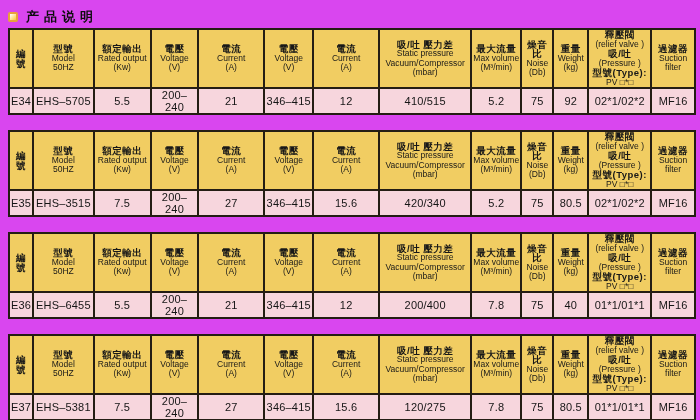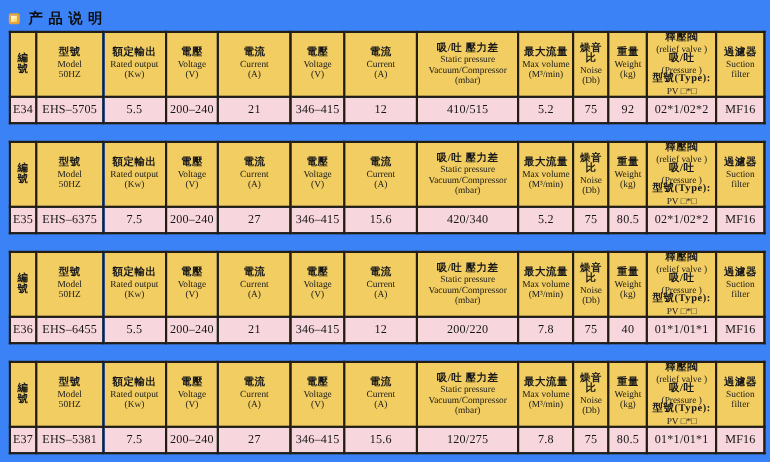--- a/index.html
+++ b/index.html
@@ -7,23 +7,23 @@
     --row-bg:#f7d6dd;
     --border:#241d13;
     --bullet-border:#e8a23c;
     --bullet-fill:#ffe9a0;
   }
   *{box-sizing:border-box;margin:0;padding:0;}
   html,body{background:#ffffff;}
   .page{
     position:relative;
     width:700px;height:420px;
-    background:#3b82f6;
+    background:#d946ef;
     overflow:hidden;
-    font-family:Liberation Serif, serif;
+    font-family:Liberation Sans, sans-serif;
     color:#121212;
   }
   .title-row{
     display:flex;align-items:center;
     padding:7px 0 0 8px;height:26px;
   }
   .bullet{
     width:10px;height:10px;
     border:2px solid var(--bullet-border);
     background:linear-gradient(135deg,#fffdf2 10%,var(--bullet-fill) 45%,#f6c93f 100%);
@@ -255,21 +255,21 @@
             </th>
             <th>
               <div class="hl zh">過濾器</div>
               <div class="hl en">Suction filter</div>
             </th>
           </tr>
         </thead>
         <tbody>
           <tr>
             <td>E35</td>
-            <td>EHS–6375</td>
+            <td>EHS–3515</td>
             <td>7.5</td>
             <td>200–240</td>
             <td>27</td>
             <td>346–415</td>
             <td>15.6</td>
             <td>420/340</td>
             <td>5.2</td>
             <td>75</td>
             <td>80.5</td>
             <td>02*1/02*2</td>
@@ -365,21 +365,21 @@
         </thead>
         <tbody>
           <tr>
             <td>E36</td>
             <td>EHS–6455</td>
             <td>5.5</td>
             <td>200–240</td>
             <td>21</td>
             <td>346–415</td>
             <td>12</td>
-            <td>200/220</td>
+            <td>200/400</td>
             <td>7.8</td>
             <td>75</td>
             <td>40</td>
             <td>01*1/01*1</td>
             <td>MF16</td>
           </tr>
         </tbody>
       </table>
       <table class="spec">
         <colgroup>

